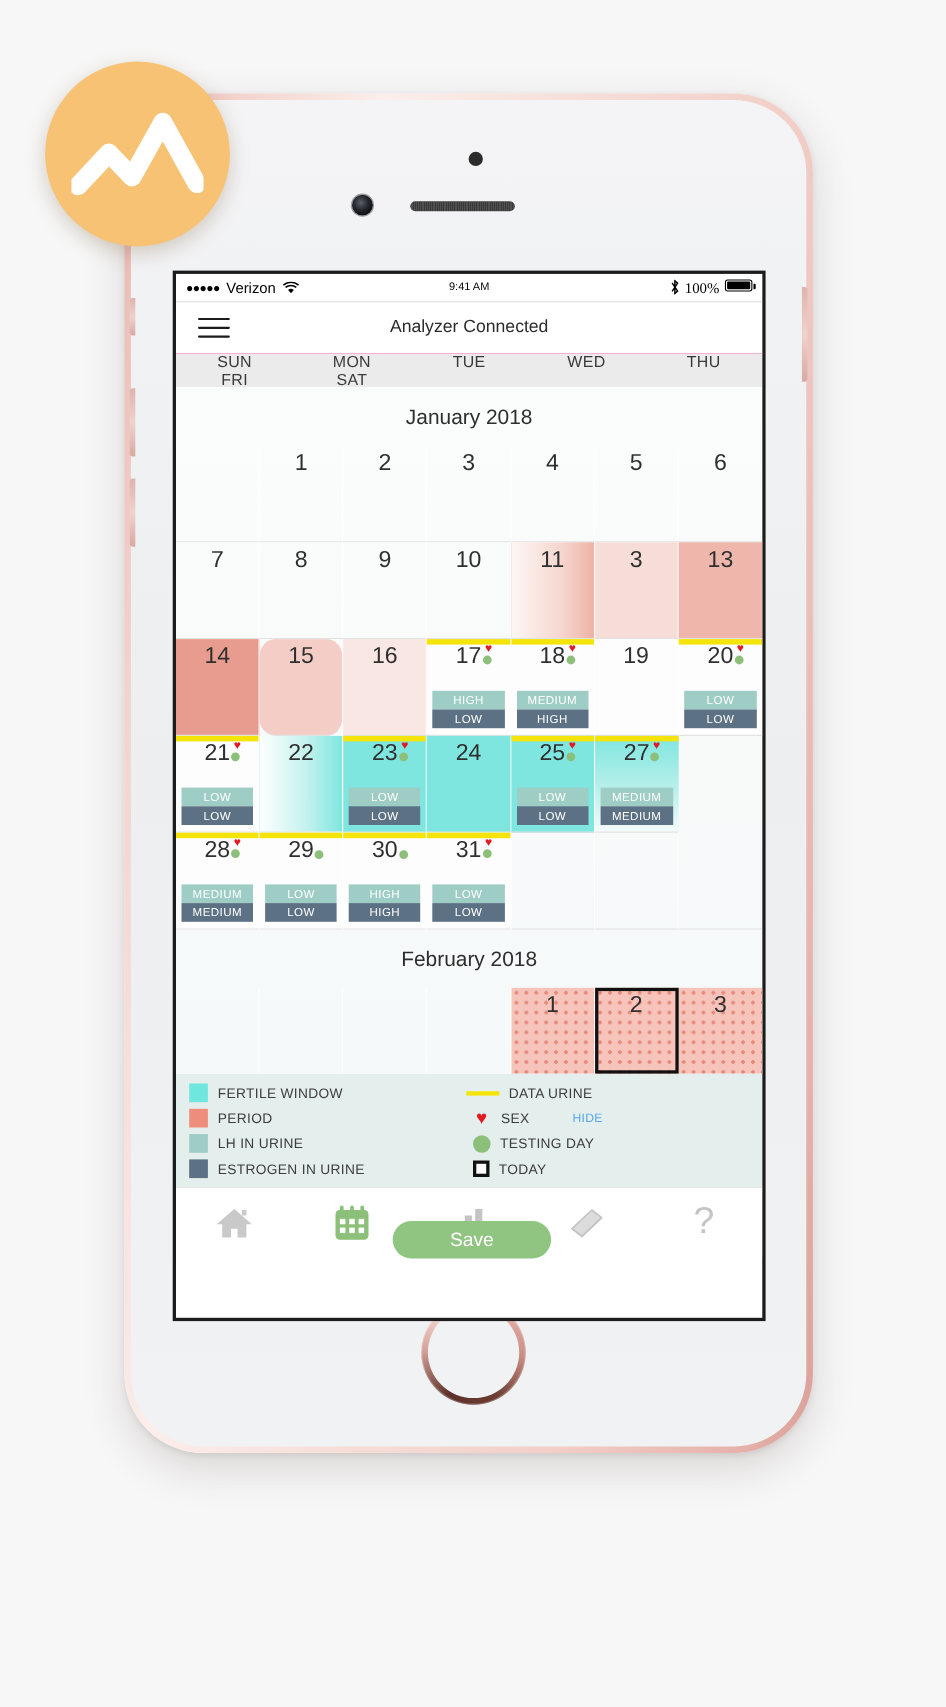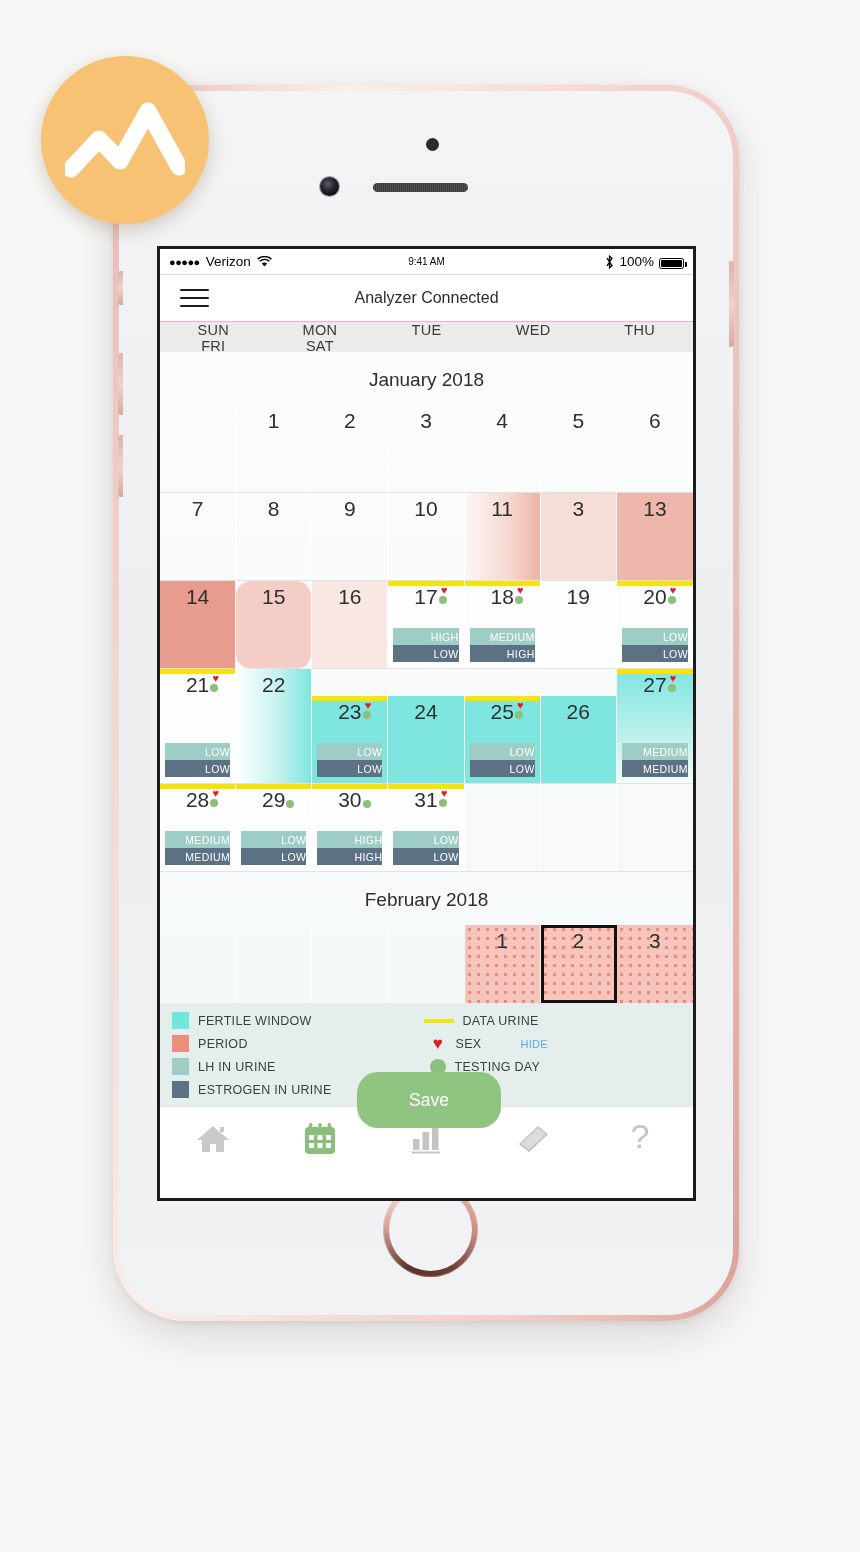--- a/index.html
+++ b/index.html
@@ -68,21 +68,21 @@
   }
 
   
   #status-bar {
     height: 26px; display: flex; align-items: center;
     padding: 0 9px; font-size: 13.5px; color: #000;
     border-bottom: 1px solid #d8d8d8; background: #fff;
   }
   .sb-left { display: flex; align-items: center; gap: 6px; flex: 1; }
   .sb-center { flex: 0 0 auto; font-size: 10px; }
-  .sb-right { display: flex; align-items: flex-end; gap: 5px; flex: 1; justify-content: flex-end; }
+  .sb-right { display: flex; align-items: flex-start; gap: 5px; flex: 1; justify-content: flex-end; font-family: Liberation Serif, serif; }
   .sig-dots { letter-spacing: -0.5px; font-size: 11px; }
   .wifi-glyph { font-size: 13px; }
   .batt { width: 25px; height: 11px; border: 1.3px solid #000; border-radius: 2.5px; position: relative; }
   .batt::before { content:""; position:absolute; left:1px; top:1px; bottom:1px; right:1px; background:#000; border-radius:1px; }
   .batt::after { content:""; position:absolute; right:-3.5px; top:3px; width:2px; height:5px; background:#000; border-radius:0 1px 1px 0; }
 
   
   #nav-bar { height: 47px; display: flex; align-items: center; background: #fff;
              border-bottom: 1px solid #f9a8d4; position: relative; }
   #hamburger { position: absolute; left: 20px; width: 29px; display: flex; flex-direction: column; gap: 5.5px; cursor: pointer; }
@@ -107,46 +107,46 @@
             font-family: "Liberation Sans", sans-serif; font-weight: 300; position: relative; display:inline-block; }
   .daywrap { text-align: center; position: relative; }
   .marks { position: absolute; right: -12px; top: 2px; width: 11px; }
   .heart { color: #e01b22; font-size: 11px; line-height: 9px; display:block; }
   .gdot { width: 8px; height: 8px; border-radius: 50%; background: #8cc07a; display: block; margin-top: 1px; }
   .gdot.solo { margin-top: 11px; }
 
   .ylog { position: absolute; left: 0; right: 0; top: 0; height: 5px; background: #f5e40a; z-index: 3; }
 
   .chips { position: absolute; left: 5px; right: 5px; bottom: 6px; }
-  .chip { font-size: 10.5px; color: #fff; text-align: right; letter-spacing: .4px; padding: 2.5px 0; }
+  .chip { font-size: 10.5px; color: #fff; text-align: center; letter-spacing: .4px; padding: 2.5px 0; }
   .chip.lh { background: #9ecdc6; }
   .chip.est { background: #5d7184; }
 
   
   .bg-period-1 { background: #e79c8f; }
   .bg-period-2 { background: #efb7ab; }
   .bg-period-3 { background: #f4cec6; border-radius: 15px; }
   .bg-period-4 { background: #f7ddd7; }
   .bg-period-5 { background: #f9e7e3; }
   .bg-period-fade-r { background: linear-gradient(90deg,#fdf6f4 0%,#f6d7d0 60%,#eeb2a6 100%); }
-  .bg-fert { background: #7fe6df; margin-top: 27px; }
+  .bg-fert { background: #7fe6df; }
   .bg-fert-fade-r { background: linear-gradient(90deg,#fdffff 0%,#c6f2ef 55%,#7fe6df 100%); }
   .bg-fert-fade-d { background: linear-gradient(180deg,#7fe6df 0%,#b8efeb 55%,#f4fcfb 100%); }
   .bg-white { background: #fdfdfd; }
 
   .dotted-period { background-color: #f6c4bb;
      background-image: radial-gradient(#e78b7d 1.6px, transparent 1.7px);
      background-size: 9px 9px; }
 
   
   #feb-week { display: grid; grid-template-columns: repeat(7,1fr); }
   #feb-week .cell { min-height: 78px; border-bottom: none; }
   .today-box { outline: 3.5px solid #111; outline-offset: -3.5px; z-index: 4; }
 
-  #save-btn { position: absolute; left: 197px; top: 720px; width: 144px; height: 56px;
+  #save-btn { position: absolute; left: 197px; top: 758px; width: 144px; height: 34px;
               border-radius: 21px; background: #8fc481; color: #fff; font-size: 17.5px;
               display: flex; align-items: center; justify-content: center; border: none;
               cursor: pointer; z-index: 6; font-family:"Liberation Sans",sans-serif; }
 
   
   #legend { background: #e4eeec; padding: 9px 12px 8px; display: grid;
             grid-template-columns: 1fr 1fr; column-gap: 6px; row-gap: 6px; }
   .leg-item { display: flex; align-items: center; gap: 9px; font-size: 12.5px;
               color: #3d3d3d; letter-spacing: .3px; }
   .sw { width: 17px; height: 17px; flex: 0 0 17px; }
@@ -362,23 +362,20 @@
           <div class="ylog"></div>
           <div class="daywrap"><span class="daynum">25<span class="marks">
                 <span class="heart">♥</span>
                 <span class="gdot"></span>
               </span></span></div>
           <div class="chips">
             <div class="chip lh">LOW</div>
             <div class="chip est">LOW</div>
           </div>
         </div>
-        <div class="cell bg-fert">
-          <div class="daywrap"><span class="daynum">26</span></div>
-        </div>
         <div class="cell bg-fert-fade-d">
           <div class="ylog"></div>
           <div class="daywrap"><span class="daynum">27<span class="marks">
                 <span class="heart">♥</span>
                 <span class="gdot"></span>
               </span></span></div>
           <div class="chips">
             <div class="chip lh">MEDIUM</div>
             <div class="chip est">MEDIUM</div>
           </div>

